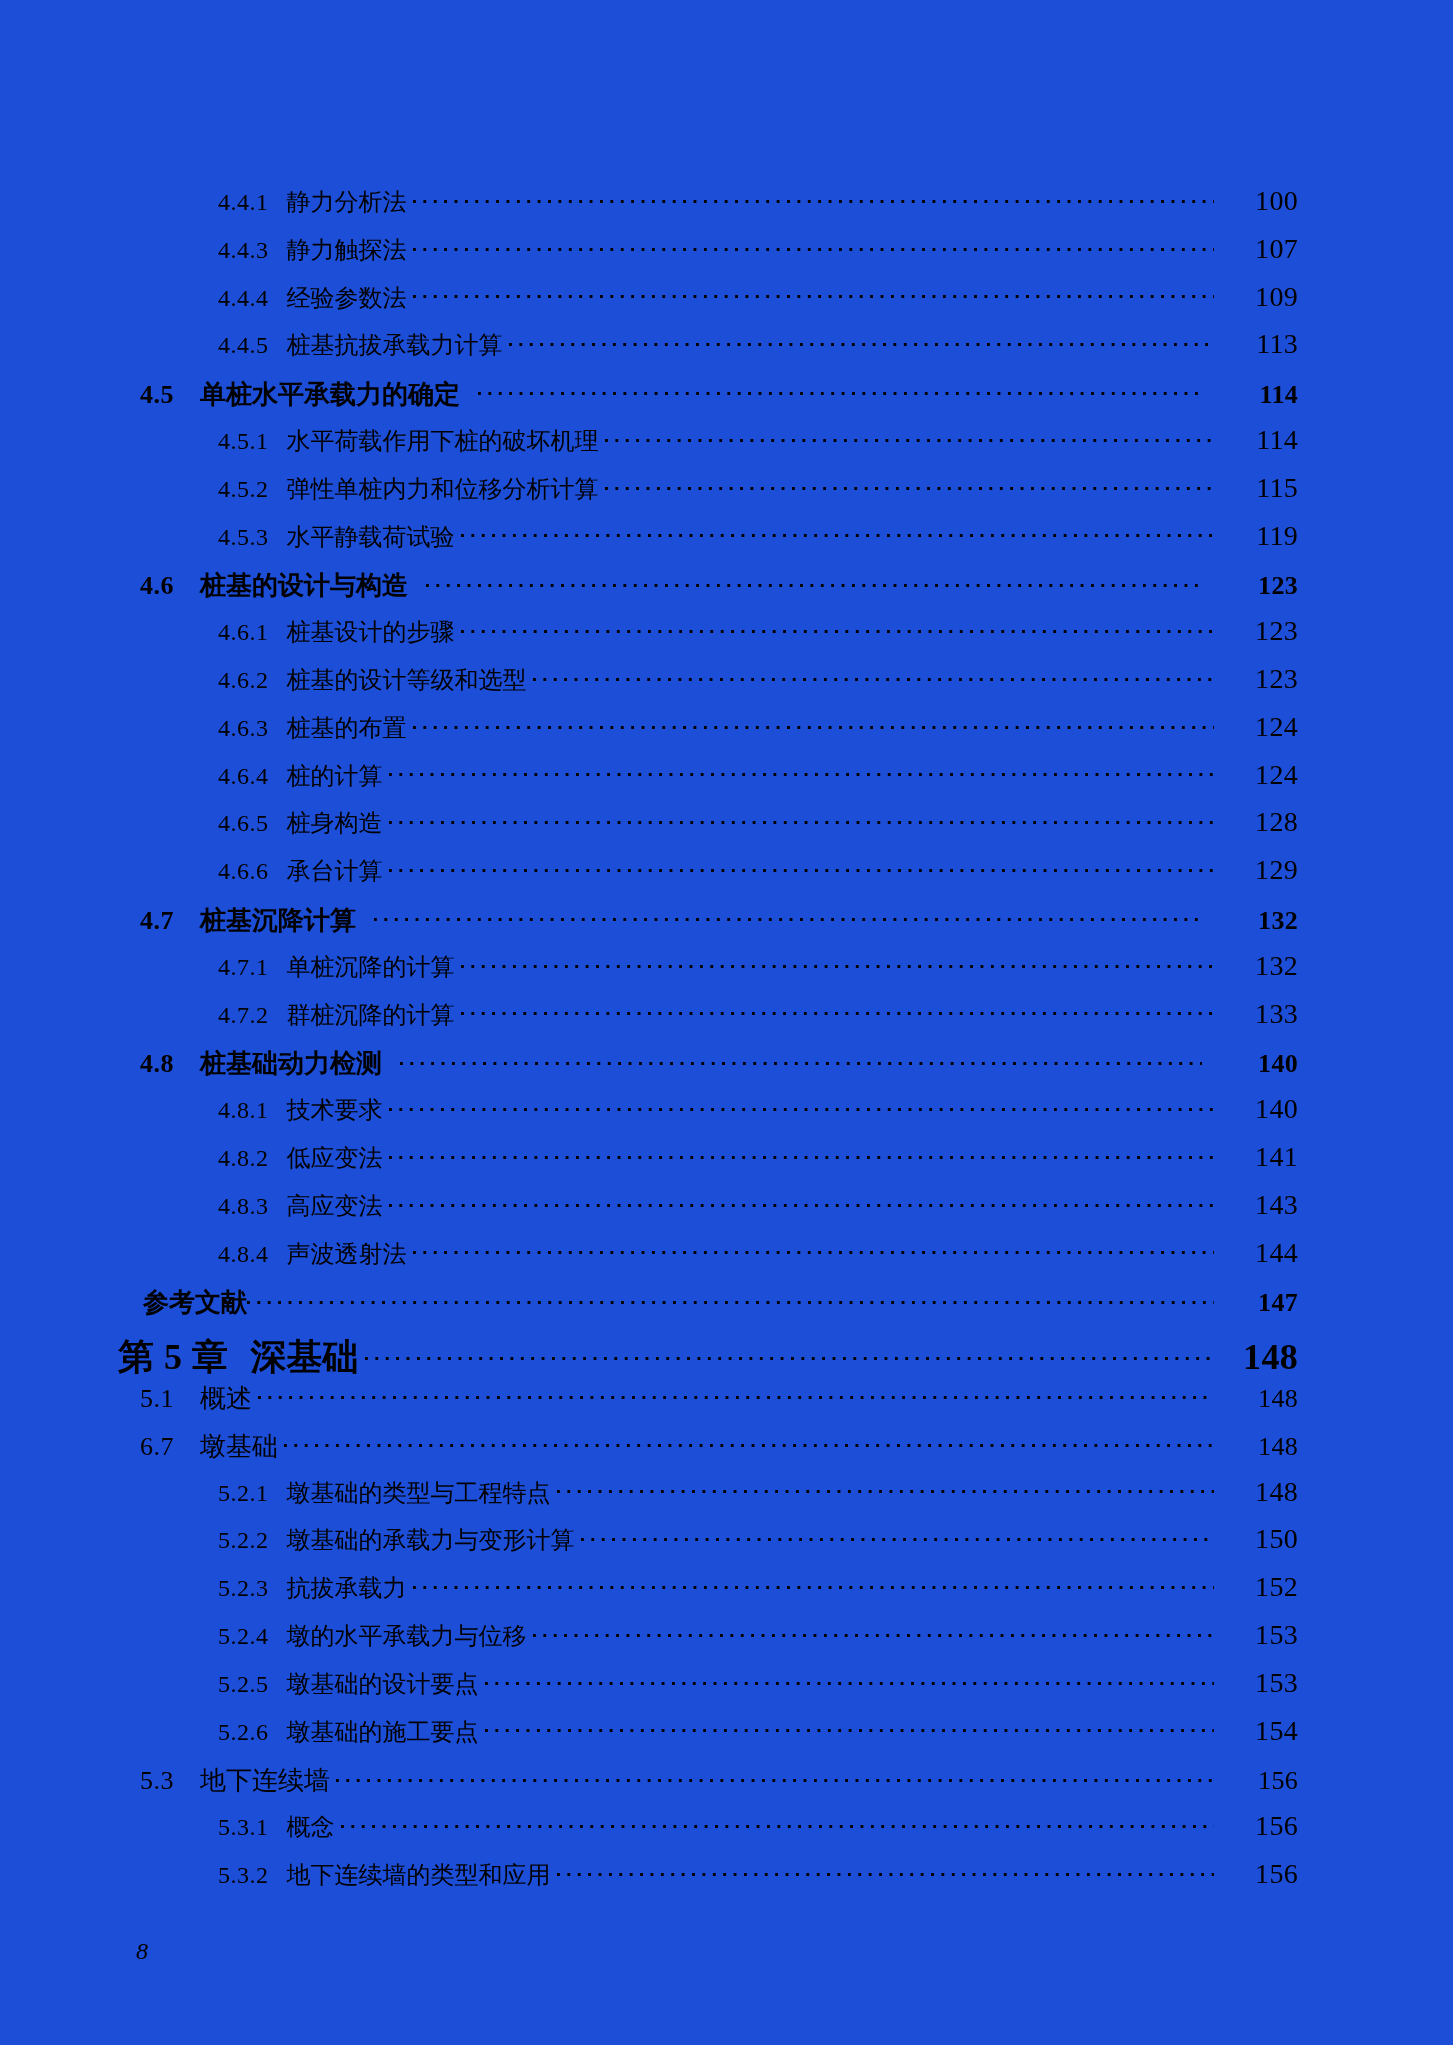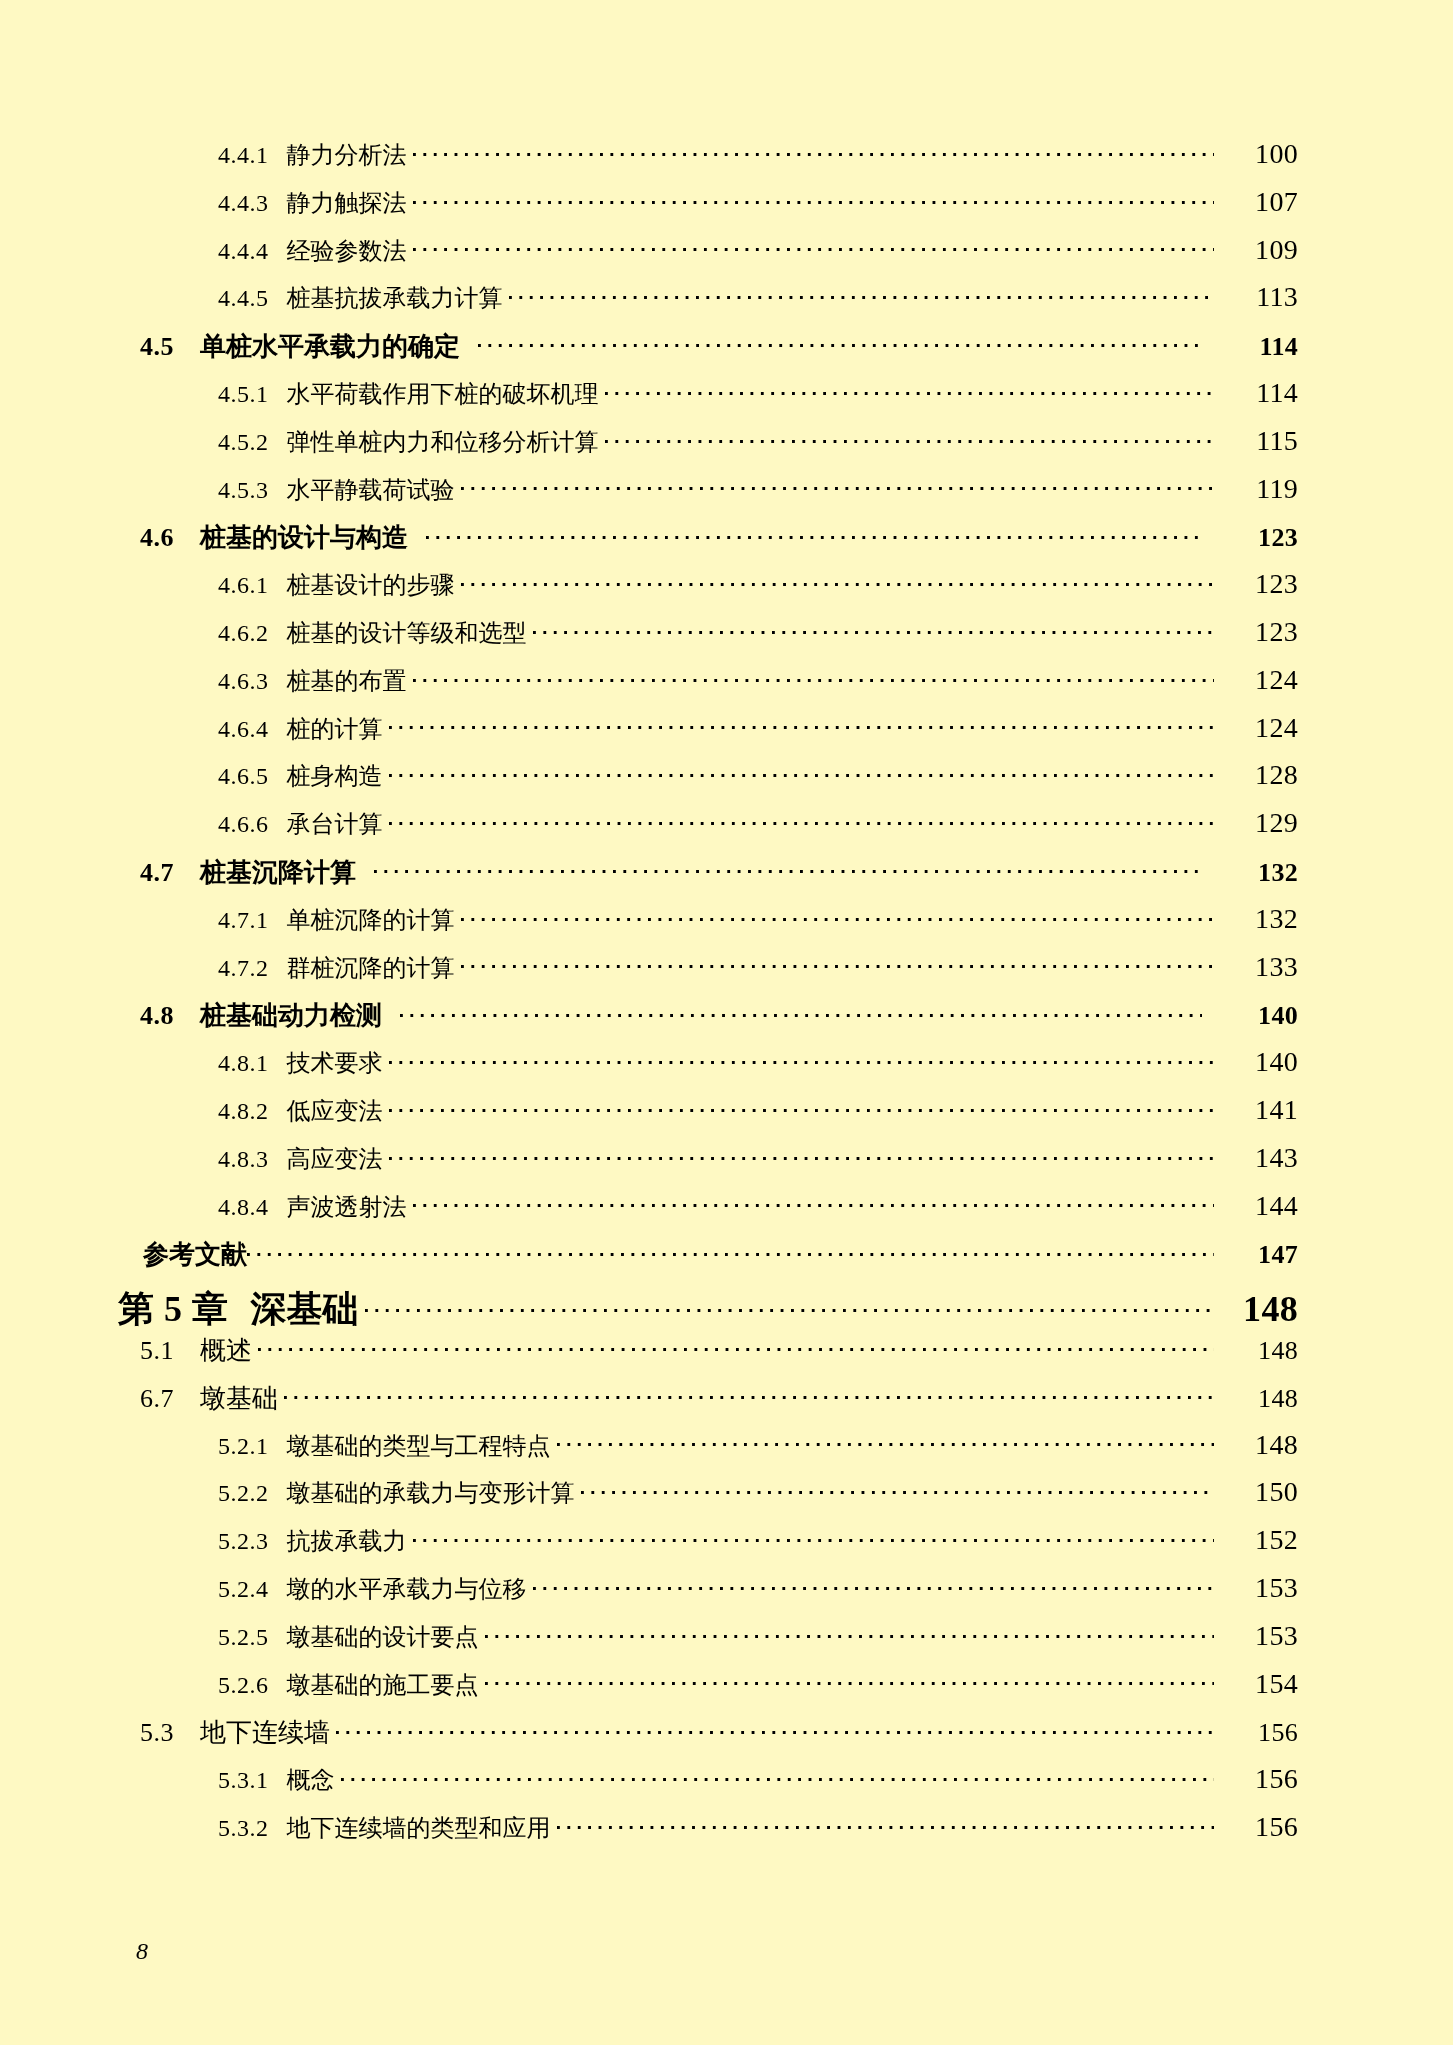--- a/index.html
+++ b/index.html
@@ -15,21 +15,21 @@
     color: #000000;
     overflow: hidden;
   }
 
   #toc-page {
     position: absolute;
     left: 0;
     top: 0;
     width: 1453px;
     height: 2045px;
-    background: #fef9c3;
+    background: #1d4ed8;
   }
 
   #toc-list {
     position: absolute;
     left: 118px;
     top: 138px;
     width: 1180px;
   }
 
   .toc-entry {
@@ -48,20 +48,21 @@
     padding-right: 6px;
   }
 
   .toc-num {
     flex: 0 0 auto;
     letter-spacing: 0.5px;
   }
 
   .toc-title {
     flex: 0 0 auto;
+    margin-top: 48px;
   }
 
   .toc-dots {
     flex: 1 1 auto;
     overflow: hidden;
     position: relative;
     height: 1em;
     margin: 0 6px 0 0;
   }
   .toc-dots::before {

